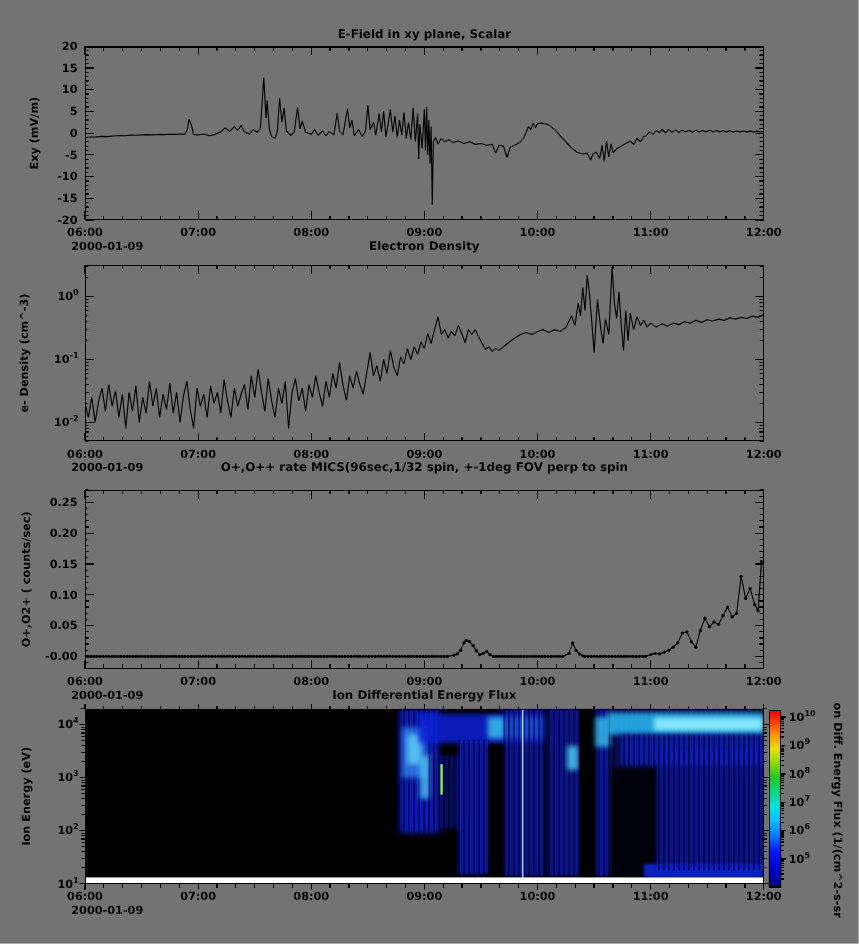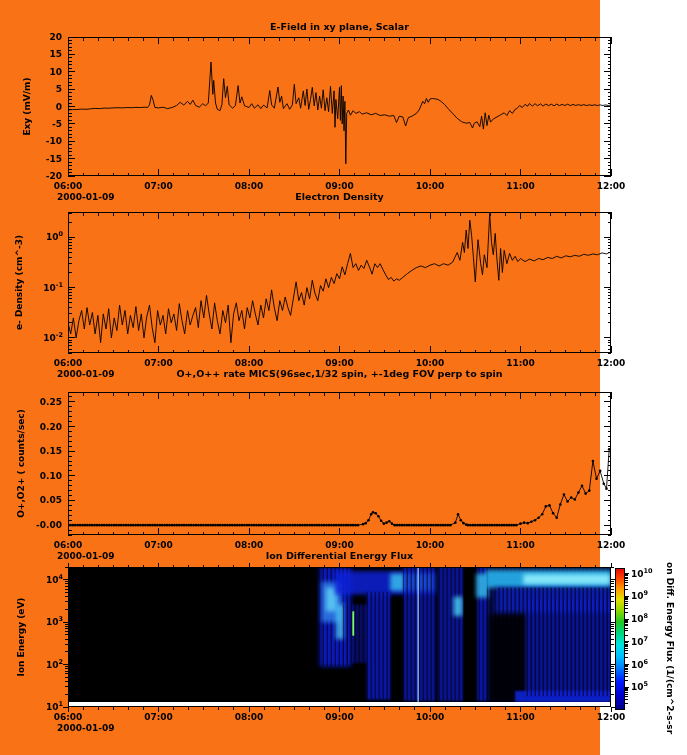--- a/index.html
+++ b/index.html
@@ -1,17 +1,17 @@
 <!DOCTYPE html>
 <html><head>
 <meta charset="utf-8">
 <style>
   html,body{margin:0;padding:0;background:#ffffff;}
   body{width:687px;height:755px;overflow:hidden;}
-  #figure{position:relative;width:600px;height:755px;background:#f97316;
+  #figure{position:relative;width:687px;height:755px;background:#737373;
           font-family:"DejaVu Sans",sans-serif;}
   #figure svg{position:absolute;left:0;top:0;}
   text{fill:#000000;}
 </style>
 </head>
 <body>
 
 <div id="figure">
     <svg width="687" height="755" style="font-family:&quot;DejaVu Sans&quot;,sans-serif">
       <defs>

